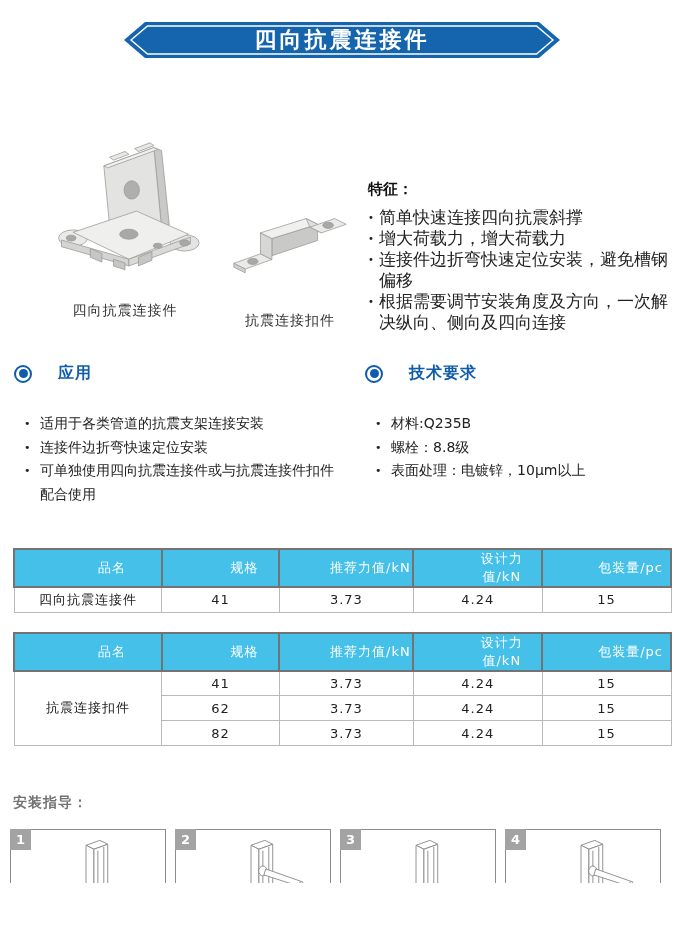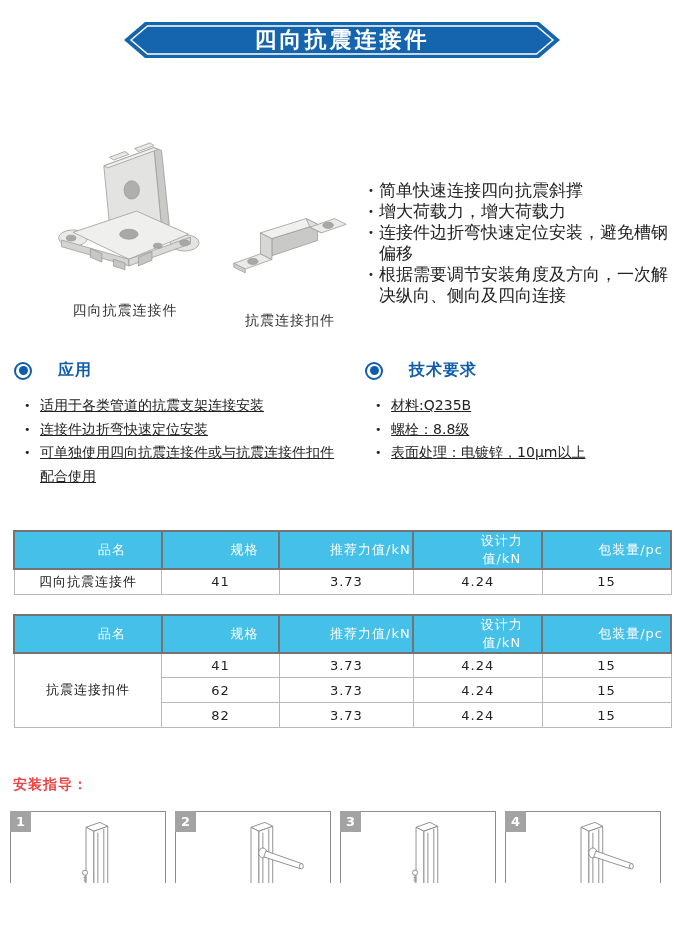--- a/index.html
+++ b/index.html
@@ -32,38 +32,38 @@
   .features li::before { content:"•"; position:absolute; left:0; top:0; font-size:10px; line-height:21px; color:#222; }
 
   
   .sections-row { display:flex; margin-top:30px; }
   .section-app { width:52.5%; padding-left:14px; }
   .section-tech { width:47.5%; padding-left:6px; }
   .sec-head { display:flex; align-items:center; gap:26px; }
   .ring-icon { position:relative; width:18px; height:18px; border:2.5px solid #0e5cab; border-radius:50%; flex:0 0 auto; }
   .ring-icon::after { content:""; position:absolute; inset:2.5px; background:#0e5cab; border-radius:50%; }
   .sec-title { font-size:16px; font-weight:bold; color:#0e5cab; letter-spacing:1px; }
-  .sec-list { list-style:none; margin-top:13px; padding-left:10px;text-decoration:underline; }
+  .sec-list { list-style:none; margin-top:28px; padding-left:10px; }
   .section-app .sec-list { width:330px; }
   .sec-list li { position:relative; font-size:14px; line-height:23.5px; color:#222; padding-left:16px; }
   .sec-list li::before { content:"•"; position:absolute; left:0; top:0; font-size:11px; line-height:23.5px; color:#222; }
 
   
   .spec-table { width:659px; margin-left:13px; border-collapse:collapse; table-layout:fixed;
                 font-size:13px; text-align:center; }
   .spec-table.t1 { margin-top:42px; }
   .spec-table.t2 { margin-top:19px; }
   .spec-table th { background:#45c0e9; color:#fff; font-weight:normal; height:26px;
                    border:2px solid #737373; letter-spacing:1px;padding-left:48px; }
   .spec-table td { height:25px; border:1px solid #b9b9b9; color:#222; letter-spacing:1px; }
   .spec-table { border:1px solid #9e9e9e; }
   .col-name{width:22.5%} .col-spec{width:17.9%} .col-rec{width:20.4%} .col-des{width:19.6%} .col-pack{width:19.6%}
 
   
-  .install-title { margin:48px 0 0 13px; font-size:14px; font-weight:bold; color:#ef4444; letter-spacing:1px; }
+  .install-title { margin:48px 0 0 13px; font-size:14px; font-weight:bold; color:#737373; letter-spacing:1px; }
   .panels { display:flex; gap:9px; margin:17px 0 0 10px; }
   .panel { position:relative; width:156px; height:153px; border:1.5px solid #8c8c8c; background:#fff; }
   .badge { position:absolute; top:-1px; left:-1px; width:21px; height:21px; background:#a3a3a3;
            color:#fff; font-size:13px; font-weight:bold; display:flex; align-items:center; justify-content:center; }
   .panel svg { position:absolute; inset:0; width:100%; height:100%; }
 </style>
 </head>
 <body>
 
 <div class="page">
@@ -177,20 +177,21 @@
             <polygon points="82,9 94,15 98,24 86,18" fill="#e0e0de"></polygon>
             <polygon points="86,18 112,9 124,15 98,24" fill="#eaeae8"></polygon>
             <ellipse cx="105" cy="16" rx="5.5" ry="3.2" fill="#a8a8a6"></ellipse>
           </g>
         </svg>
         <figcaption>抗震连接扣件</figcaption>
       </figure>
     </div>
 
     <div class="features">
+      <h3>特征：</h3>
       <ul>
         <li><span>简单快速连接四向抗震斜撑</span></li>
         <li><span>增大荷载力，增大荷载力</span></li>
         <li><span>连接件边折弯快速定位安装，避免槽钢偏移</span></li>
         <li><span>根据需要调节安装角度及方向，一次解决纵向、侧向及四向连接</span></li>
       </ul>
     </div>
   </div>
 
   <div class="sections-row">

